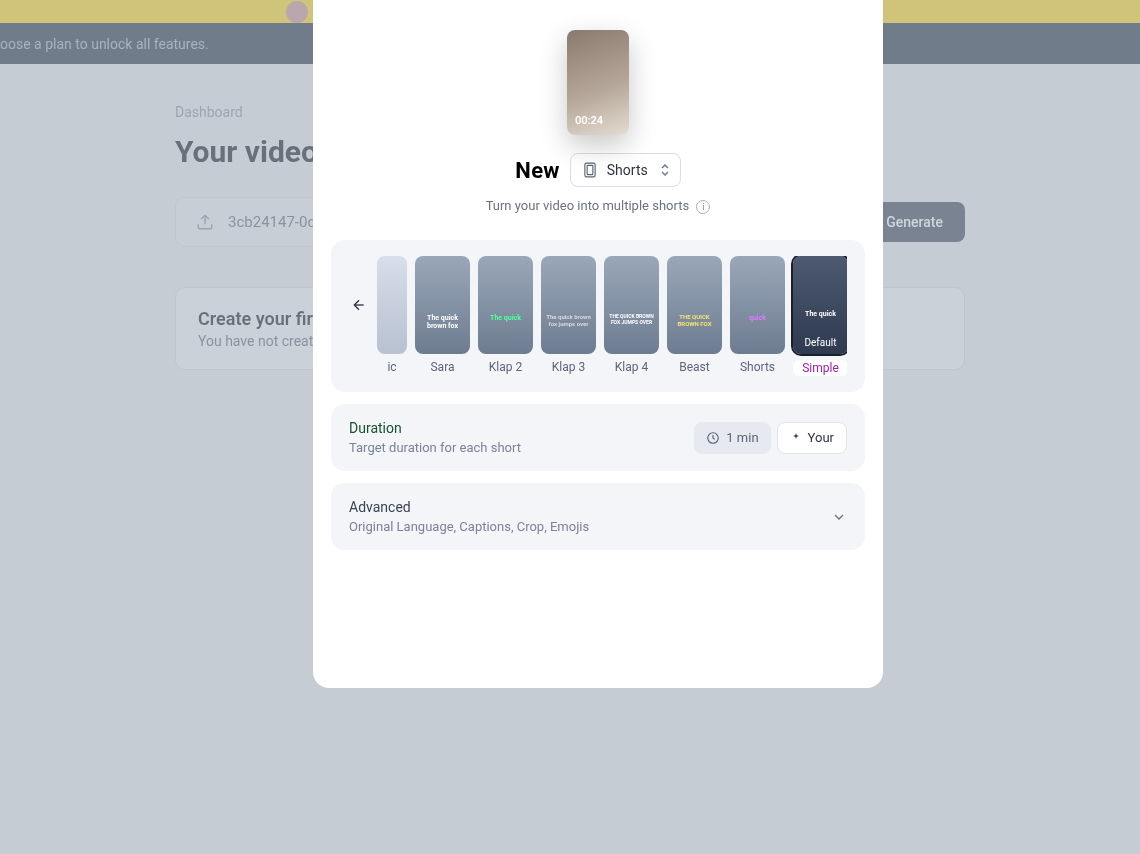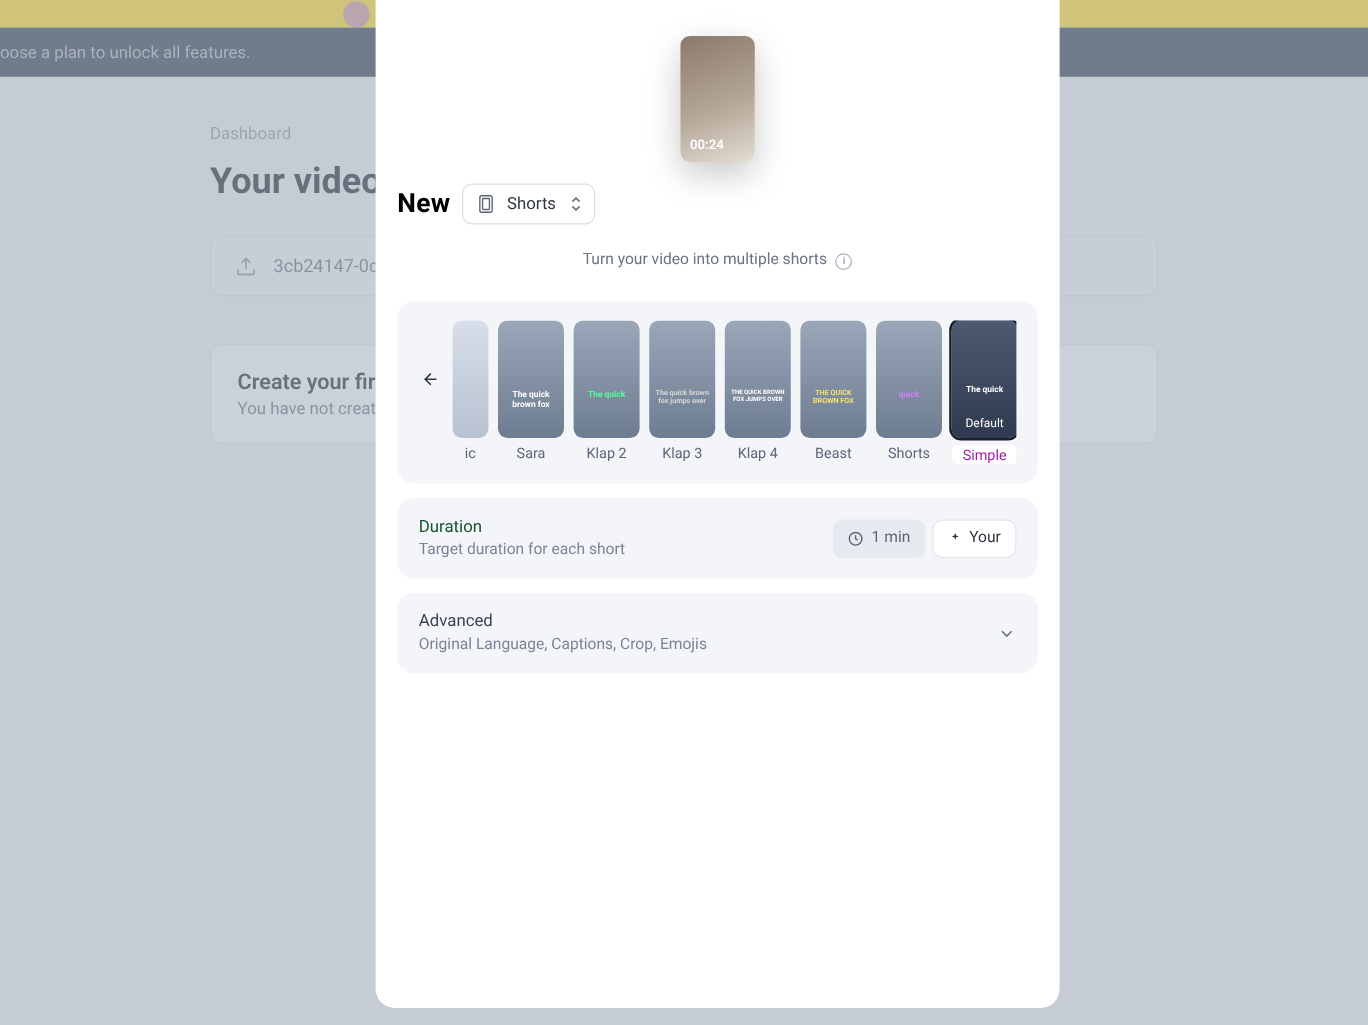--- a/index.html
+++ b/index.html
@@ -10,25 +10,25 @@
 .page{position:absolute;top:64px;left:0;right:0;bottom:0;padding:40px 175px 0 175px}
 .breadcrumb{color:#8d95a5;font-size:14px;margin-bottom:14px}
 .page-title{font-size:30px;font-weight:700;color:#1a1f2e;margin-bottom:28px}
 .input-row{display:flex;gap:14px;align-items:center;margin-bottom:40px}
 .file-input{flex:1;height:50px;border:1px solid #d9dde5;border-radius:10px;display:flex;align-items:center;gap:14px;padding:0 20px;background:#edeff3;color:#636c7f;font-size:15px}
 .generate-btn{height:40px;padding:0 22px;border-radius:8px;background:#404a5e;color:#fff;display:flex;align-items:center;gap:8px;font-size:14px;font-weight:500}
 .empty-box{border:1px solid #d9dde5;border-radius:10px;padding:20px 22px;background:#f4f6fb}
 .empty-title{font-size:18px;font-weight:600;color:#1a1f2e;margin-bottom:4px}
 .empty-sub{font-size:14px;color:#636c7f}
 .overlay{position:absolute;top:0;left:0;right:0;bottom:0;background:rgba(170,178,190,.55)}
-.modal{position:absolute;left:313px;top:0;width:570px;height:840px;background:#fff;border-radius:0 0 16px 16px;display:flex;flex-direction:column}
+.modal{position:absolute;left:313px;top:0;width:570px;height:688px;background:#fff;border-radius:0 0 16px 16px;display:flex;flex-direction:column}
 .modal-body{flex:1;overflow:hidden;padding:0 18px}
 .thumb{width:62px;height:105px;border-radius:8px;margin:30px auto 18px;background:linear-gradient(160deg,#8a7a6e 0%,#b3a597 55%,#e4dcd2 100%);position:relative;box-shadow:0 10px 28px rgba(0,0,0,.22)}
 .thumb .dur{position:absolute;left:8px;bottom:8px;color:#fff;font-weight:600;font-size:11px}
-.new-row{display:flex;align-items:center;justify-content:flex-start;gap:10px;margin-bottom:22px}
+.new-row{display:flex;align-items:center;justify-content:center;gap:10px;margin-bottom:11px}
 .new-label{font-size:22px;font-weight:700;letter-spacing:.3px}
 .shorts-pill{height:34px;border:1px solid #d9dde5;border-radius:8px;display:flex;align-items:center;gap:8px;padding:0 10px 0 10px}
 .shorts-pill .ic{width:18px;height:18px;display:inline-flex;align-items:center;justify-content:center;color:#5b6475}
 .shorts-pill .txt{font-size:14px;color:#2e3442}
 .caret{font-size:11px;color:#717a8b;margin-left:4px}
 .subtitle{text-align:center;color:#6a7283;font-size:13px;margin-bottom:26px}
 .info-ic{display:inline-flex;border:1px solid #a9b0bf;border-radius:50%;width:14px;height:14px;align-items:center;justify-content:center;font-size:9px;color:#7e8799;margin-left:4px}
 .card{background:#f3f5f9;border-radius:14px;padding:16px 18px;margin-bottom:12px}
 .card-title{font-size:14px;color:#3b4252;margin-bottom:12px}
 .styles-row{display:flex;align-items:flex-start;gap:8px}
@@ -78,20 +78,28 @@
     <div class="file-input">
       <span class="upload-ic">
         <svg width="18" height="18" viewBox="0 0 24 24" fill="none" stroke="currentColor" stroke-width="2">
             <path d="M21 15v4a2 2 0 0 1-2 2H5a2 2 0 0 1-2-2v-4"></path>
             <polyline points="17 8 12 3 7 8"></polyline>
             <line x1="12" y1="3" x2="12" y2="15"></line>
           </svg>
       </span>
       <span>3cb24147-0d</span>
     </div>
+    <div class="generate-btn">
+      <span>
+        <svg width="14" height="14" viewBox="0 0 24 24" fill="currentColor">
+            <path d="M12 2l1.5 4.5L18 8l-4.5 1.5L12 14l-1.5-4.5L6 8l4.5-1.5z"></path>
+          </svg>
+      </span>
+      <span>Generate</span>
+    </div>
   </div>
   <div class="empty-box">
     <div class="empty-title">Create your firs</div>
     <div class="empty-sub">You have not create</div>
   </div>
 </div>
 
 <div class="overlay"></div>
 
 <div class="modal">

